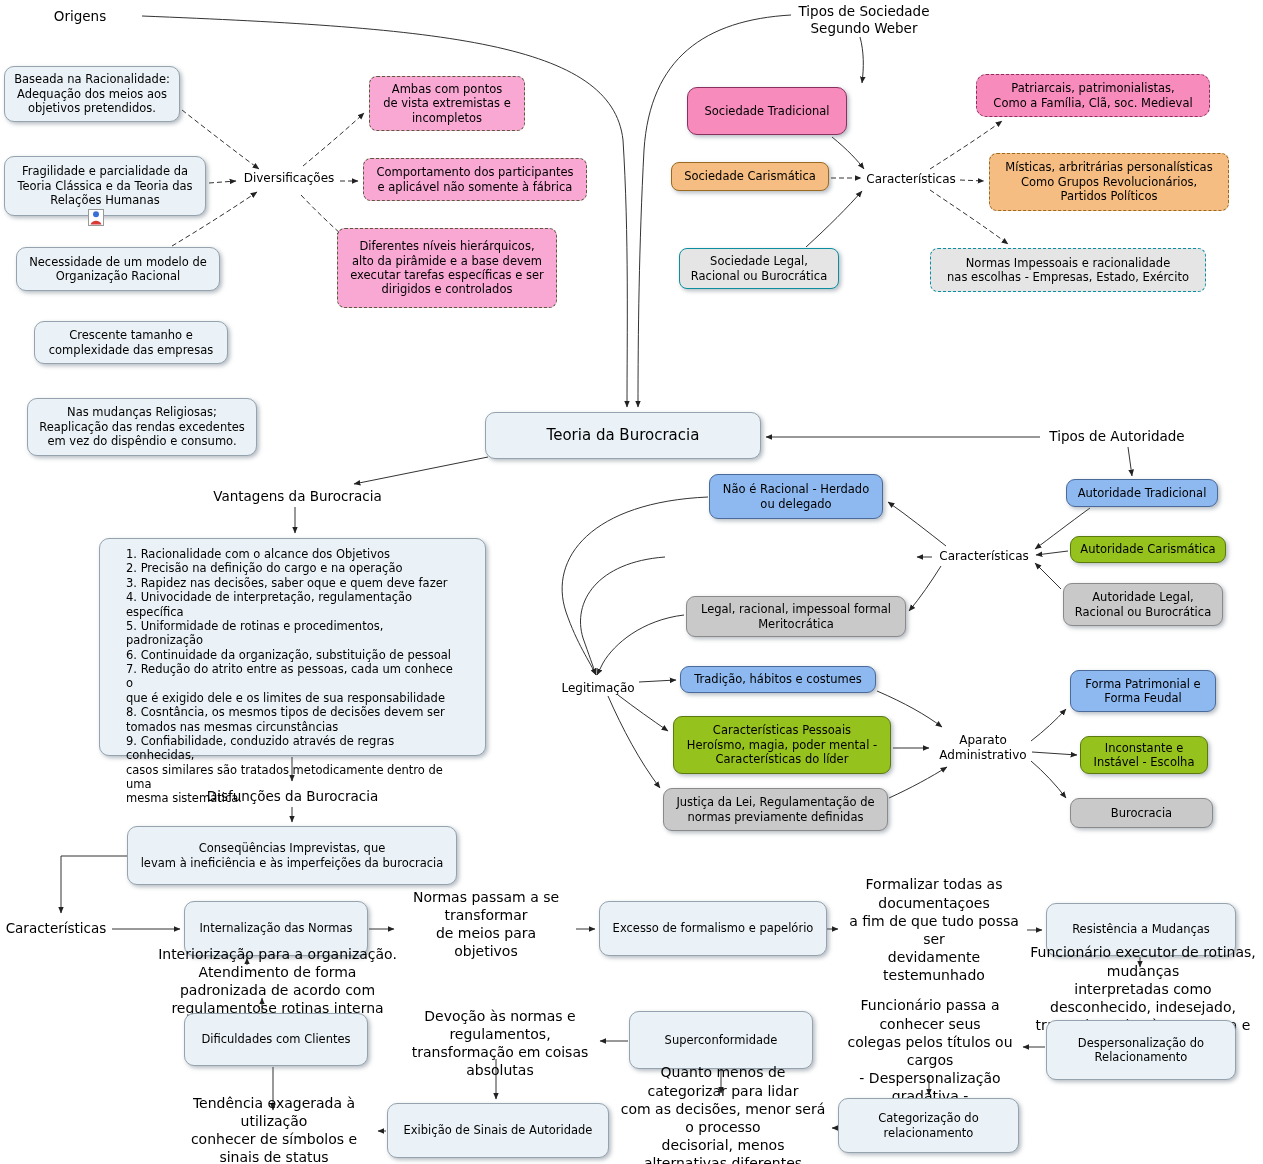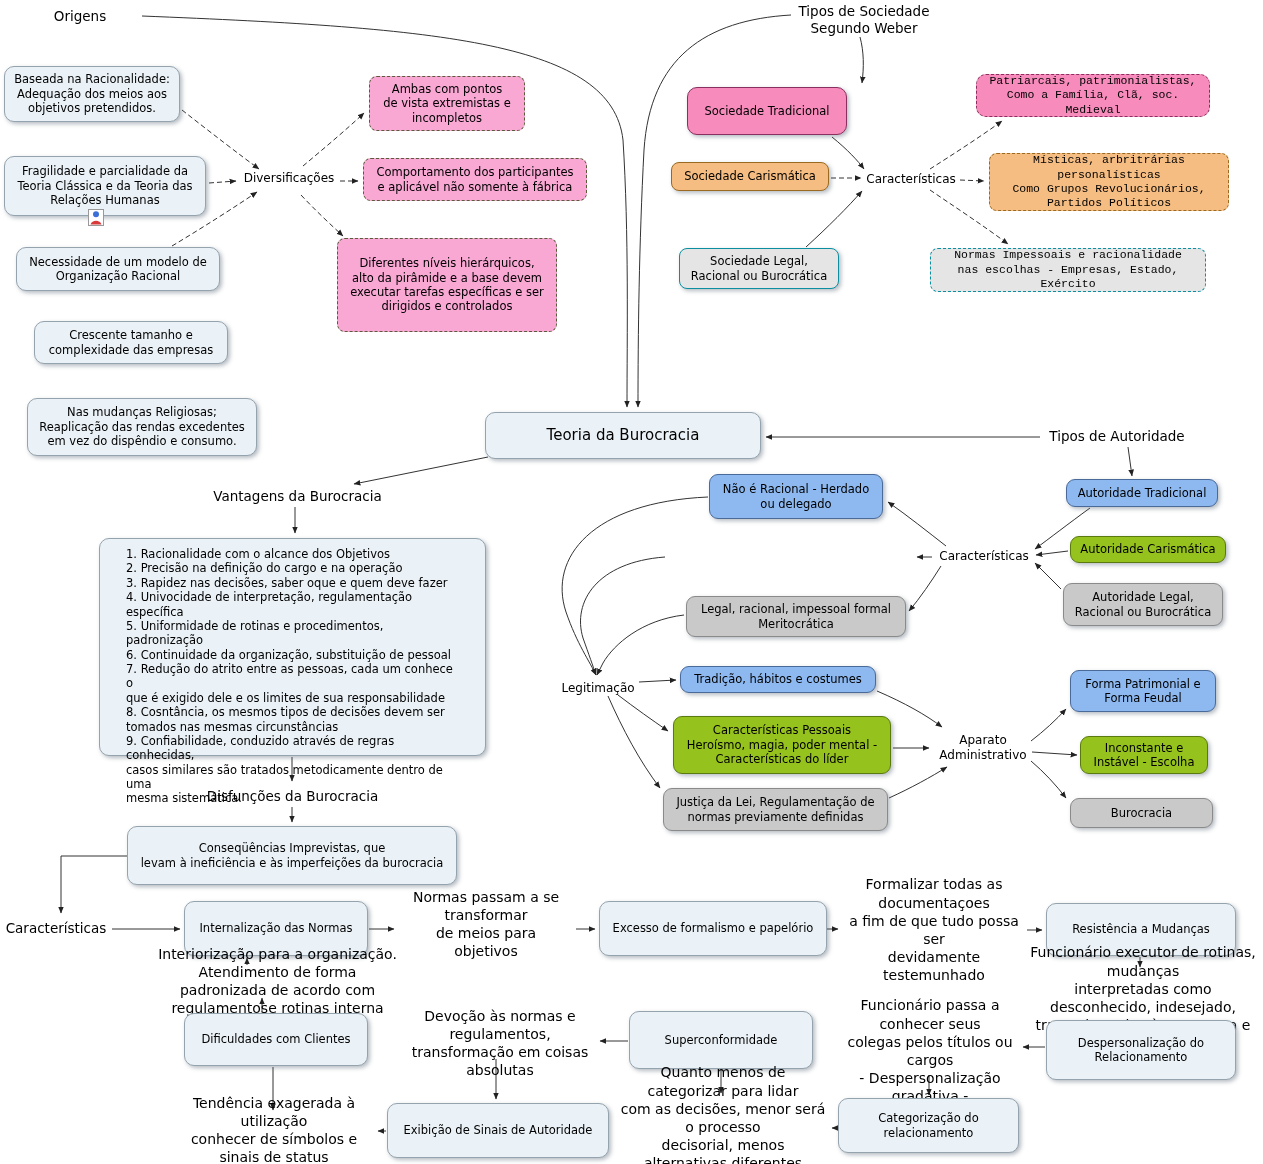--- a/index.html
+++ b/index.html
@@ -16,21 +16,21 @@
   .label.sm{font-size:12px;}
   .note{font-size:14px;line-height:1.3;}
   .list{text-align:left;justify-content:flex-start;align-items:flex-start;padding:8px 26px;}
   .yellow{background:#f9a8d4;border:1.3px dashed #5a5a3c;border-radius:8px;}
   .pink{background:#f78cbc;border:1px solid #8a3060;border-radius:10px;box-shadow:2px 2px 4px rgba(90,105,120,.45);}
   .orange{background:#f6bd82;border:1px solid #9a6a20;border-radius:8px;box-shadow:2px 2px 4px rgba(90,105,120,.45);}
   .cyan{background:#e5e5e5;border:1px solid #0b8fa0;border-radius:8px;box-shadow:2px 2px 4px rgba(90,105,120,.45);}
   .blue{background:#8db9f0;border:1px solid #4a6a9a;border-radius:9px;box-shadow:2px 2px 4px rgba(90,105,120,.45);}
   .green{background:#96c21e;border:1px solid #5a7a10;border-radius:9px;box-shadow:2px 2px 4px rgba(90,105,120,.45);}
   .gray{background:#c9c9c9;border:1px solid #8a8a8a;border-radius:9px;box-shadow:2px 2px 4px rgba(90,105,120,.45);}
-  .dashed{border-style:dashed;border-width:1.3px;box-shadow:none;font-family:Liberation Mono, monospace;}
+  .dashed{border-style:dashed;border-width:1.3px;box-shadow:none;}
   .nodeico{position:absolute;z-index:2;}
 </style>
 </head>
 <body>
 
 <div id="canvas">
 
   <svg id="edges" width="1263" height="1164">
     <defs>
       <marker id="ah" viewBox="0 0 10 10" refX="8.5" refY="5" markerWidth="7.5" markerHeight="7.5" orient="auto">
@@ -119,21 +119,21 @@
 complexidade das empresas</div>
   <div class="node box" style="left:27px;top:398px;width:230px;height:58px">Nas mudanças Religiosas;
 Reaplicação das rendas excedentes
 em vez do dispêndio e consumo.</div>
   <div class="node label sm" style="left:240px;top:168px;width:98px;height:20px">Diversificações</div>
   <div class="node yellow" style="left:369px;top:76px;width:156px;height:55px">Ambas com pontos
 de vista extremistas e
 incompletos</div>
   <div class="node yellow" style="left:363px;top:158px;width:224px;height:43px">Comportamento dos participantes
 e aplicável não somente à fábrica</div>
-  <div class="node yellow" style="left:337px;top:238px;width:220px;height:94px">Diferentes níveis hierárquicos,
+  <div class="node yellow" style="left:337px;top:228px;width:220px;height:80px">Diferentes níveis hierárquicos,
 alto da pirâmide e a base devem
 executar tarefas específicas e ser
 dirigidos e controlados</div>
 
   <div class="node label" style="left:780px;top:2px;width:168px;height:36px">Tipos de Sociedade
 Segundo Weber</div>
   <div class="node pink" style="left:687px;top:87px;width:160px;height:48px">Sociedade Tradicional</div>
   <div class="node orange" style="left:671px;top:162px;width:158px;height:29px">Sociedade Carismática</div>
   <div class="node cyan" style="left:679px;top:248px;width:160px;height:41px">Sociedade Legal,
 Racional ou Burocrática</div>

